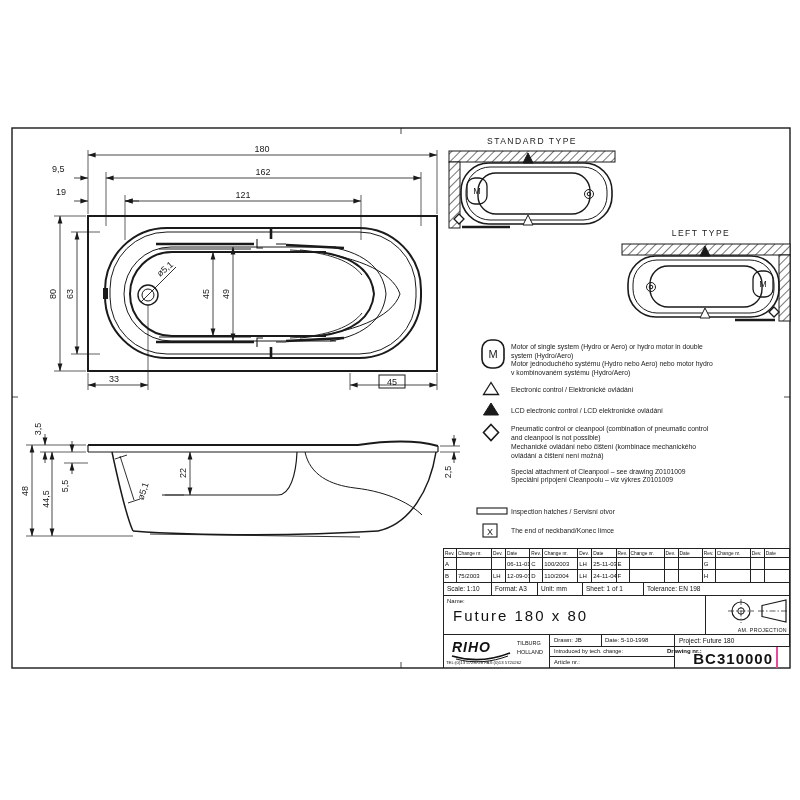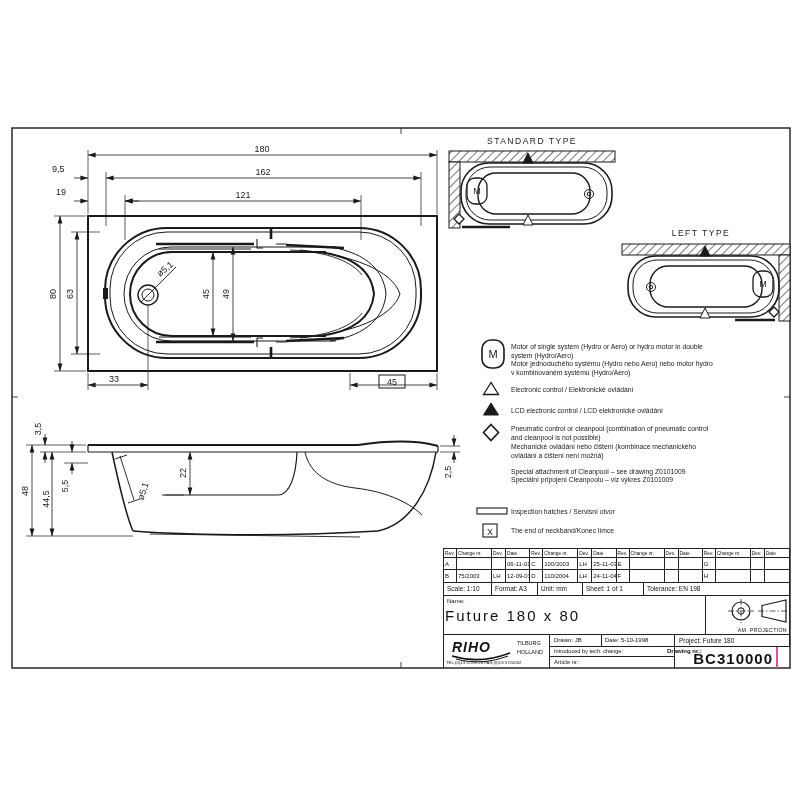--- a/index.html
+++ b/index.html
@@ -21,21 +21,21 @@
   .revtable .h:nth-child(16n),.revtable .c:nth-of-type(16n){border-right:none;}
   .revtable > :nth-last-child(-n+16){border-bottom:none;}
   
   .inforow{left:443px;top:583px;width:347px;height:13px;border:1px solid #222;border-top:none;
            display:flex;font-size:6.5px;line-height:11px;}
   .inforow .ic{border-right:1px solid #222;padding-left:3px;white-space:nowrap;overflow:hidden;box-sizing:border-box;}
   .inforow .ic:last-child{border-right:none;flex:1;}
   
   .namerow{left:443px;top:596px;width:262px;height:39px;border-left:1px solid #222;border-bottom:1px solid #222;}
   .namelabel{position:absolute;left:3px;top:2px;font-size:6px;}
-  .namebig{position:absolute;left:1px;top:11px;font-size:15px;letter-spacing:2px;white-space:nowrap;}
+  .namebig{position:absolute;left:9px;top:11px;font-size:15px;letter-spacing:2px;white-space:nowrap;}
   .projbox{left:705px;top:596px;width:85px;height:39px;border-left:1px solid #222;border-bottom:1px solid #222;border-right:1px solid #222;}
   .projlabel{position:absolute;right:2px;bottom:1px;font-size:5.3px;letter-spacing:.3px;}
   
   .bcell{border-right:1px solid #222;border-bottom:1px solid #222;overflow:hidden;white-space:nowrap;}
   .blkL{left:443px;top:635px;width:107px;height:33px;border-left:1px solid #222;border-right:1px solid #222;text-align:right;}
   .riho-logo{position:absolute;left:8px;top:4px;font-size:14px;font-weight:bold;font-style:italic;letter-spacing:1px;}
   .riho-city{position:absolute;left:73px;top:5px;font-size:5.5px;}
   .riho-country{position:absolute;left:73px;top:14px;font-size:5.5px;}
   .riho-phone{position:absolute;left:2px;top:25px;font-size:4.3px;white-space:nowrap;}
   .mid1a{left:550px;top:635px;width:52px;height:12px;font-size:6px;line-height:11px;padding-left:4px;}

